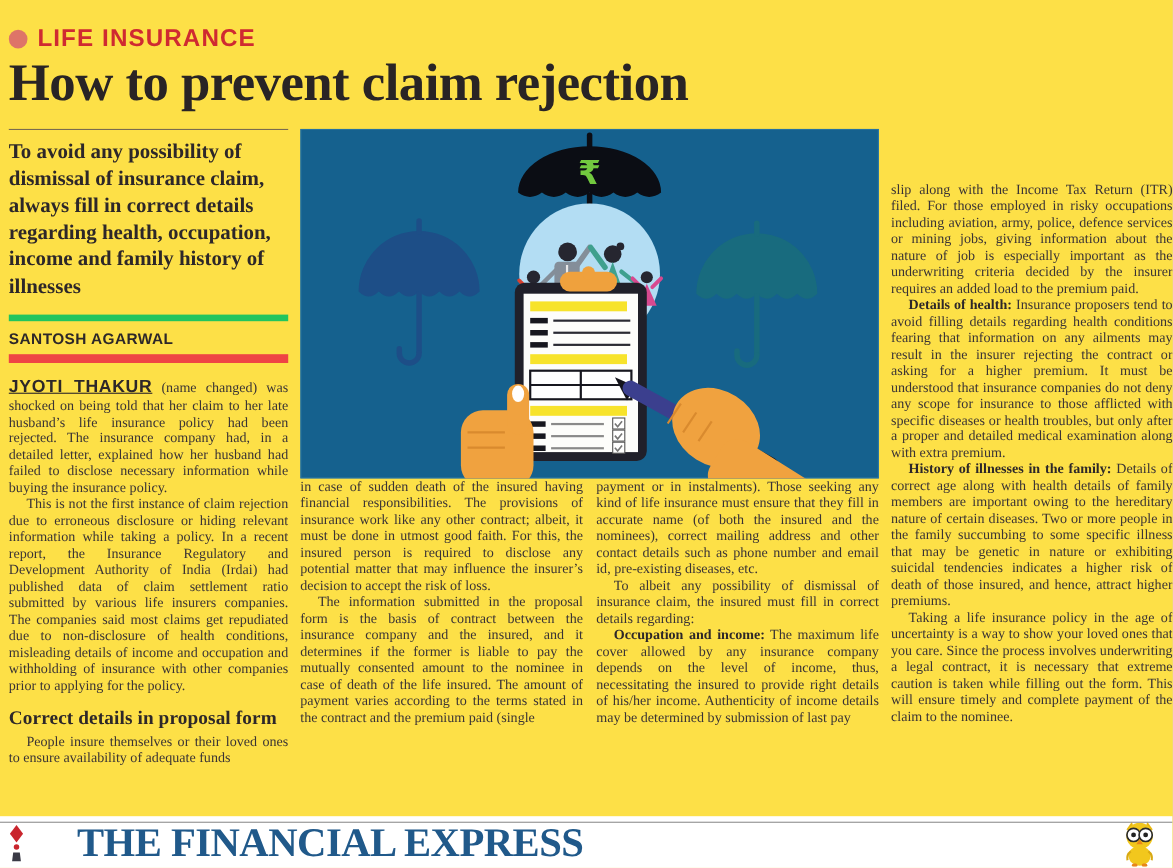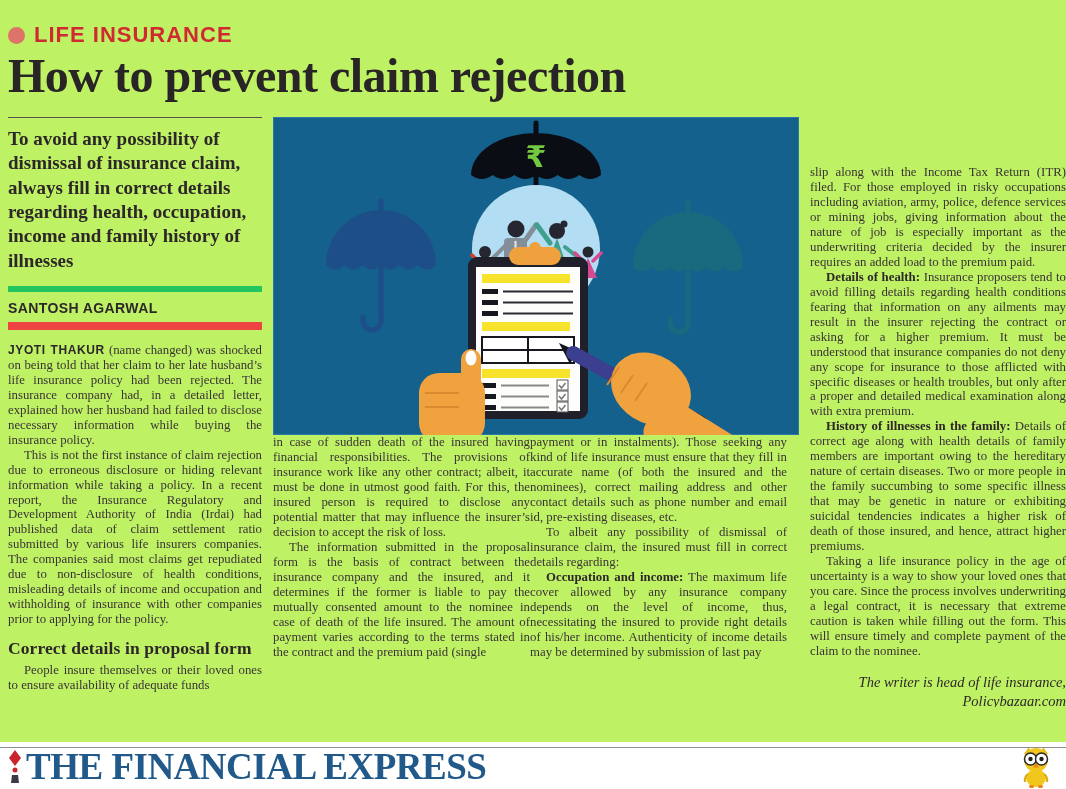--- a/index.html
+++ b/index.html
@@ -1,20 +1,20 @@
 <!DOCTYPE html>
 <html><head>
 <meta charset="utf-8">
 <style>
   * { box-sizing: border-box; }
   html,body { margin:0; padding:0; }
   body { background:#d8d0d0; }
   .page {
     position:relative; width:1066px; height:789px;
-    background:#bef264; overflow:hidden;
+    background:#fde047; overflow:hidden;
     font-family:"Liberation Serif", serif; color:#3a3335;
   }
   
   .header { padding:22px 10px 0 8px; }
   .kicker { display:flex; align-items:center; gap:9px; }
   .kicker-dot { width:17px; height:17px; border-radius:50%; background:#de7468; }
   .kicker-label {
     font-family:"Liberation Sans", sans-serif; font-weight:bold;
     font-size:22px; letter-spacing:1px; color:#cf2a31;
   }
@@ -42,47 +42,48 @@
     font-size:14px; letter-spacing:0.4px; color:#2d2729;
     padding:8px 0 6px; border-bottom:8px solid #ef4444; margin-bottom:13px;
   }
   .body {
     margin:0; font-size:12.8px; line-height:1.17;
     text-align:justify; color:#3a3335;
   }
   .body.indent { text-indent:16px; }
   .lead-caps {
     font-family:"Liberation Sans", sans-serif; font-weight:bold;
-    font-size:12px; letter-spacing:0.6px; color:#2d2729;
+    font-size:16px; letter-spacing:0.6px; color:#2d2729;text-decoration:underline;
   }
   .lead-bold { font-weight:bold; color:#2d2729; }
   .subhead {
     margin:11px 0 4px 0; font-weight:bold; font-size:17.5px;
     letter-spacing:0.1px; color:#2d2729; font-family:"Liberation Serif", serif;
   }
   
   .illustration { margin:0; width:526px; }
   .illustration svg { display:block; }
   .credit {
     text-align:right; font-family:"Liberation Sans", sans-serif;
     font-size:9.5px; font-weight:bold; color:#4c4c4c;
     letter-spacing:0.3px; margin:3px 2px 7px 0;
   }
-  .two-cols { display:flex; }
+  .two-cols { display:flex; gap:12px; }
   .two-cols .tcol { width:257px; }
 
   .signoff {
     margin-top:14px; text-align:right; font-style:italic;
     font-size:14.5px; line-height:1.3; color:#2d2729;
   }
   
   .footer {
     position:absolute; left:0; right:0; bottom:0; height:47px;
     background:#ffffff; display:flex; align-items:center;
     padding:6px 8px 3px 8px;
+    gap:44px;
   }
   .footer::before {
     content:""; position:absolute; top:5px; left:0; right:0;
     height:1px; background:#8f8f8f;
   }
   .masthead {
     font-family:"Liberation Serif", serif; font-weight:bold;
     font-size:37px; line-height:0.95; color:#20598a;
     letter-spacing:-0.5px; white-space:nowrap; margin-left:4px;
   }
@@ -237,24 +238,20 @@
           <p class="body indent"><span class="lead-bold">Occupation and income:</span><span> The maximum life cover allowed by any insurance company depends on the level of income, thus, necessitating the insured to provide right details of his/her income. Authenticity of income details may be determined by submission of last pay</span></p>
         </div>
       </div>
     </div>
 
     <div class="col4">
       <p class="body">slip along with the Income Tax Return (ITR) filed. For those employed in risky occupations including aviation, army, police, defence services or mining jobs, giving information about the nature of job is especially important as the underwriting criteria decided by the insurer requires an added load to the premium paid.</p>
       <p class="body indent"><span class="lead-bold">Details of health:</span><span> Insurance proposers tend to avoid filling details regarding health conditions fearing that information on any ailments may result in the insurer rejecting the contract or asking for a higher premium. It must be understood that insurance companies do not deny any scope for insurance to those afflicted with specific diseases or health troubles, but only after a proper and detailed medical examination along with extra premium.</span></p>
       <p class="body indent"><span class="lead-bold">History of illnesses in the family:</span><span> Details of correct age along with health details of family members are important owing to the hereditary nature of certain diseases. Two or more people in the family succumbing to some specific illness that may be genetic in nature or exhibiting suicidal tendencies indicates a higher risk of death of those insured, and hence, attract higher premiums.</span></p>
       <p class="body indent">Taking a life insurance policy in the age of uncertainty is a way to show your loved ones that you care. Since the process involves underwriting a legal contract, it is necessary that extreme caution is taken while filling out the form. This will ensure timely and complete payment of the claim to the nominee.</p>
-      <div class="signoff">
-        <div>The writer is head of life insurance,</div>
-        <div>Policybazaar.com</div>
-      </div>
     </div>
   </div>
 
   <div class="footer">
     <svg width="14" height="36" viewBox="0 0 14 36">
       <polygon points="7,1 13,9 7,17 1,9" fill="#c9252d"></polygon>
       <circle cx="7" cy="21" r="2.5" fill="#c9252d"></circle>
       <path d="M4,26 h6 l1,8 h-8 Z" fill="#3a3a45"></path>
     </svg>
     <div class="masthead">THE FINANCIAL EXPRESS</div>

